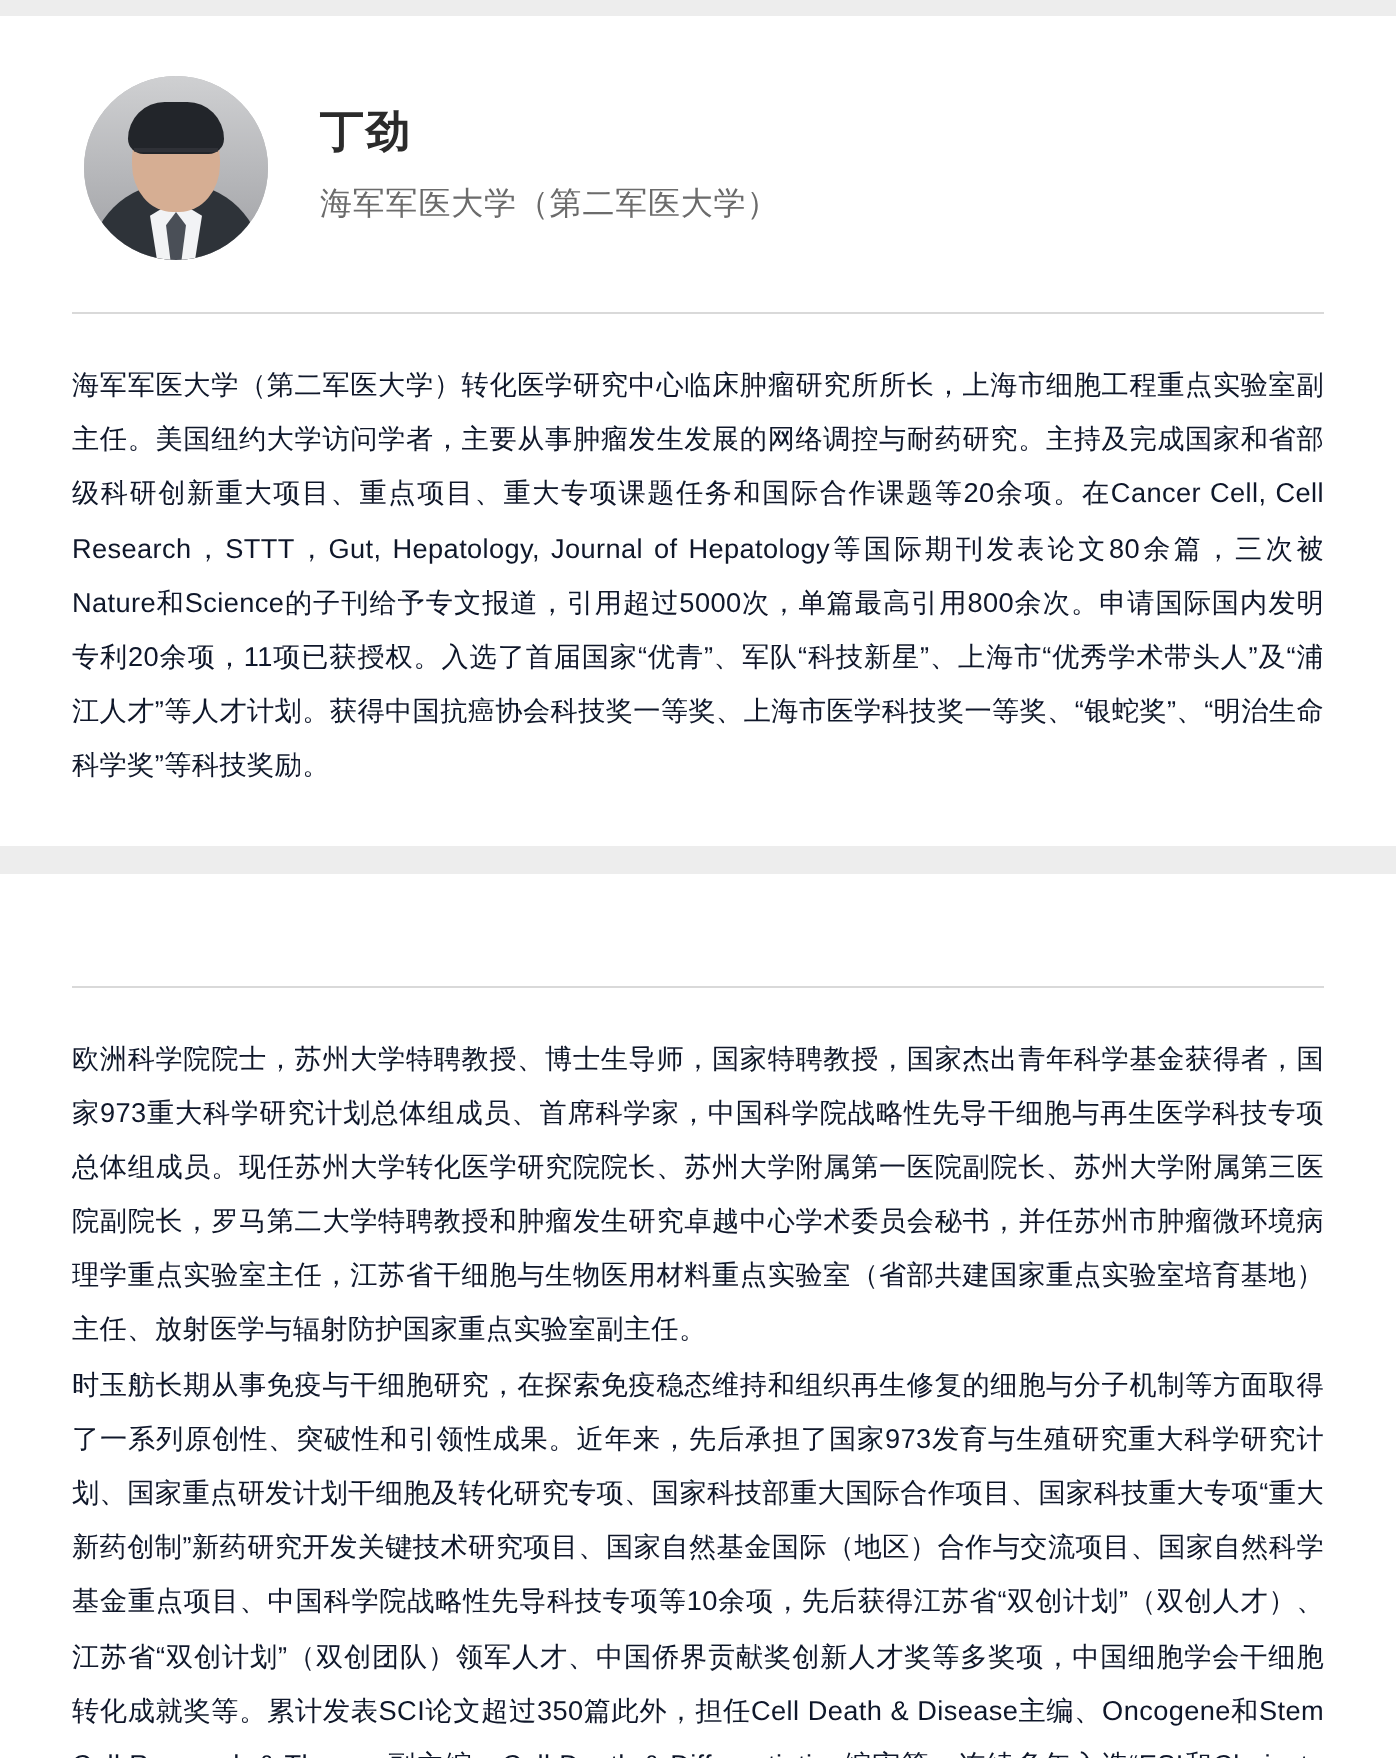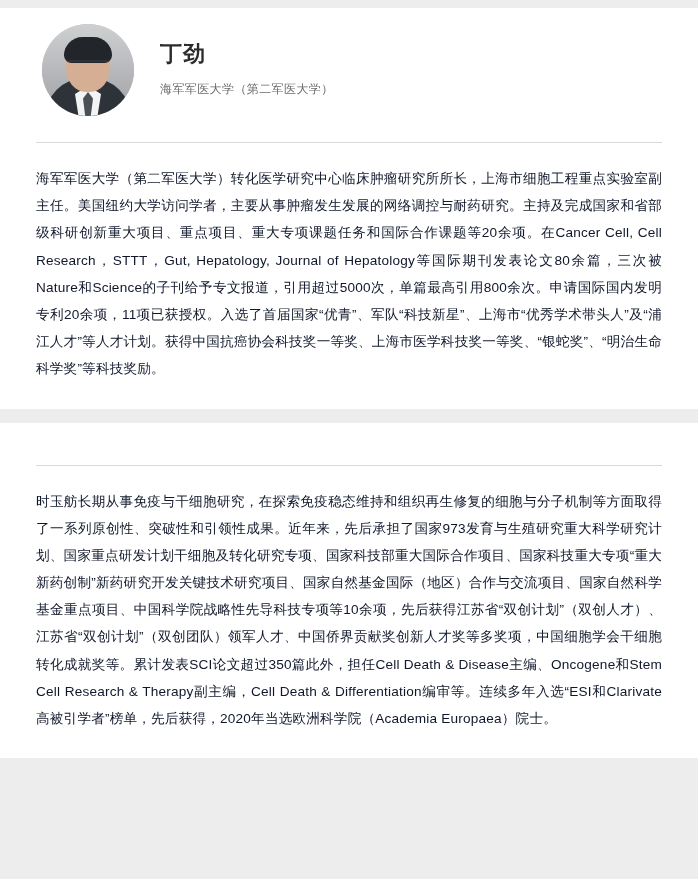--- a/index.html
+++ b/index.html
@@ -13,21 +13,21 @@
     -webkit-font-smoothing: antialiased;
   }
   .page {
     width: 698px;
     box-sizing: border-box;
     padding: 8px 0 12px 0;
   }
   .card {
     background: #ffffff;
     margin: 0 0 14px 0;
-    padding: 16px 28px 26px 28px;
+    padding: 30px 28px 26px 28px;
     box-sizing: border-box;
   }
   .profile-header {
     display: flex;
     align-items: center;
     padding-left: 14px;
   }
   .avatar {
     width: 92px;
     height: 92px;
@@ -123,21 +123,21 @@
   }
   .person-name {
     font-size: 22px;
     color: #2b2b2b;
     font-weight: bold;
     letter-spacing: 1px;
     line-height: 1.3;
   }
   .person-affil {
     margin-top: 12px;
-    font-size: 12px;
+    font-size: 16px;
     color: #6b6b6b;
     letter-spacing: 0.4px;
     line-height: 1.4;
   }
   .divider {
     height: 1px;
     background: #d9d9d9;
     margin: 26px 8px 0 8px;
   }
   .bio {
@@ -182,17 +182,18 @@
     </div>
     <div class="divider"></div>
     <div class="bio">
       <p>海军军医大学（第二军医大学）转化医学研究中心临床肿瘤研究所所长，上海市细胞工程重点实验室副主任。美国纽约大学访问学者，主要从事肿瘤发生发展的网络调控与耐药研究。主持及完成国家和省部级科研创新重大项目、重点项目、重大专项课题任务和国际合作课题等20余项。在Cancer Cell, Cell Research，STTT，Gut, Hepatology, Journal of Hepatology等国际期刊发表论文80余篇，三次被Nature和Science的子刊给予专文报道，引用超过5000次，单篇最高引用800余次。申请国际国内发明专利20余项，11项已获授权。入选了首届国家“优青”、军队“科技新星”、上海市“优秀学术带头人”及“浦江人才”等人才计划。获得中国抗癌协会科技奖一等奖、上海市医学科技奖一等奖、“银蛇奖”、“明治生命科学奖”等科技奖励。</p>
     </div>
   </div>
 
   <div class="card">
     <div class="divider"></div>
     <div class="bio">
+      <p>欧洲科学院院士，苏州大学特聘教授、博士生导师，国家特聘教授，国家杰出青年科学基金获得者，国家973重大科学研究计划总体组成员、首席科学家，中国科学院战略性先导干细胞与再生医学科技专项总体组成员。现任苏州大学转化医学研究院院长、苏州大学附属第一医院副院长、苏州大学附属第三医院副院长，罗马第二大学特聘教授和肿瘤发生研究卓越中心学术委员会秘书，并任苏州市肿瘤微环境病理学重点实验室主任，江苏省干细胞与生物医用材料重点实验室（省部共建国家重点实验室培育基地）主任、放射医学与辐射防护国家重点实验室副主任。</p>
       <p>时玉舫长期从事免疫与干细胞研究，在探索免疫稳态维持和组织再生修复的细胞与分子机制等方面取得了一系列原创性、突破性和引领性成果。近年来，先后承担了国家973发育与生殖研究重大科学研究计划、国家重点研发计划干细胞及转化研究专项、国家科技部重大国际合作项目、国家科技重大专项“重大新药创制”新药研究开发关键技术研究项目、国家自然基金国际（地区）合作与交流项目、国家自然科学基金重点项目、中国科学院战略性先导科技专项等10余项，先后获得江苏省“双创计划”（双创人才）、江苏省“双创计划”（双创团队）领军人才、中国侨界贡献奖创新人才奖等多奖项，中国细胞学会干细胞转化成就奖等。累计发表SCI论文超过350篇此外，担任Cell Death &amp; Disease主编、Oncogene和Stem Cell Research &amp; Therapy副主编，Cell Death &amp; Differentiation编审等。连续多年入选“ESI和Clarivate高被引学者”榜单，先后获得，2020年当选欧洲科学院（Academia Europaea）院士。</p>
     </div>
   </div>
 
 </div>
 
 </body></html>

